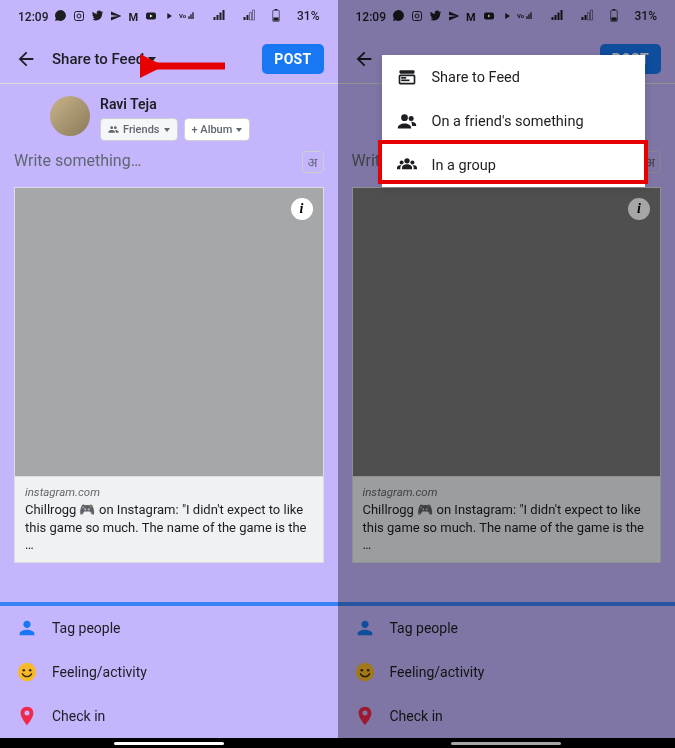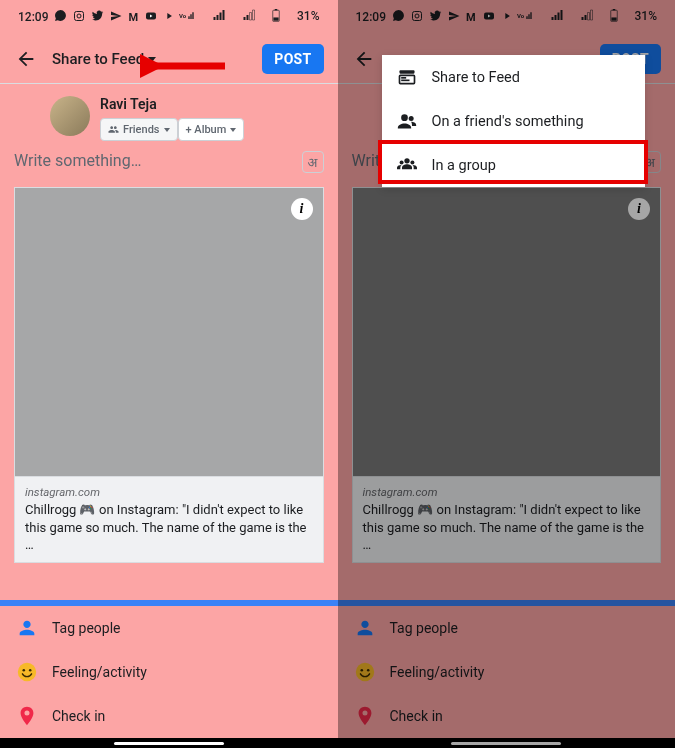--- a/index.html
+++ b/index.html
@@ -1,45 +1,45 @@
 <!DOCTYPE html>
 <html><head>
   <meta charset="utf-8">
   <style>
     * { margin: 0; padding: 0; box-sizing: border-box; font-family: -apple-system, BlinkMacSystemFont, 'Segoe UI', Roboto, Helvetica, Arial, sans-serif; }
     body { width: 675px; height: 748px; display: flex; background: #fff; }
-    .phone { width: 347px; height: 748px; position: relative; background: #fca5a5; }
+    .phone { width: 347px; height: 748px; position: relative; background: #c4b5fd; }
     .phone.darkened::before { content: ""; position: absolute; inset: 0; background: rgba(0,0,0,0.35); z-index: 5; pointer-events: none; }
     .status-bar { height: 34px; display: flex; align-items: center; justify-content: space-between; padding: 0 18px; font-size: 12px; font-weight: 500; color: #1c1e21; }
     .status-left { display: flex; align-items: center; gap: 6px; }
     .status-right { display: flex; gap: 17px; }
     .status-icon { display: inline-block; }
     .app-header { height: 50px; display: flex; align-items: center; padding: 0 14px; border-bottom: 1px solid #dadde1; position: relative; }
     .back-btn { width: 24px; height: 24px; display: flex; align-items: center; justify-content: center; }
     .share-dropdown { margin-left: 14px; display: flex; align-items: center; font-size: 15px; font-weight: 500; color: #1c1e21; gap: 4px; }
     .caret-down { border-left: 4px solid transparent; border-right: 4px solid transparent; border-top: 5px solid #1c1e21; margin-top: 2px; }
     .post-btn { margin-left: auto; background: #1877f2; color: #fff; border-radius: 5px; padding: 7px 12px; font-size: 14px; font-weight: 700; letter-spacing: 0.3px; }
     .user-row { display: flex; padding: 12px 14px 10px; gap: 10px; margin-left: 36px; }
     .avatar { width: 40px; height: 40px; border-radius: 50%; background: linear-gradient(135deg, #c9b48a, #8a7a5a); }
     .user-col { display: flex; flex-direction: column; gap: 6px; }
     .user-name { font-size: 14px; font-weight: 600; color: #1c1e21; }
-    .chip-row { display: flex; }
+    .chip-row { display: flex; gap: 6px; }
     .chip { border: 1px solid #ccd0d5; background: #f5f6f7; border-radius: 4px; font-size: 11px; padding: 4px 7px; display: flex; align-items: center; gap: 4px; color: #606770; font-weight:500; }
     .chip.plus { background: #fff; }
     .chip-caret { border-left: 3px solid transparent; border-right: 3px solid transparent; border-top: 4px solid #606770; }
     .compose { padding: 0 14px 6px; display: flex; align-items: flex-start; justify-content: space-between; }
     .compose-placeholder { color: #606770; font-size: 16px; }
     .lang-chip { border: 1px solid #ccd0d5; border-radius: 4px; width: 22px; height: 22px; display: flex; align-items: center; justify-content: center; font-size: 13px; color: #606770; }
     .preview-card { margin: 8px 14px 0; background: #a6a7a8; position: relative; height: 290px; border: 1px solid #dadde1; }
     .phone.darkened .preview-card { background: #7a7a7a; }
     .info-badge { position: absolute; top: 10px; right: 10px; width: 22px; height: 22px; border-radius: 50%; background: #fff; display: flex; align-items: center; justify-content: center; font-size: 14px; font-weight: 700; font-style: italic; font-family: Georgia, serif; }
     .preview-meta { margin: 0 14px; background: #f0f1f3; border: 1px solid #dadde1; border-top: none; padding: 8px 10px; font-size: 12.5px; }
     .preview-domain { color: #65676b; margin-bottom: 2px; font-size: 11.5px; font-style: italic; }
     .preview-title { color: #1c1e21; line-height: 1.35; font-size: 13px; }
-    .bottom-actions { position: absolute; bottom: 10px; left: 0; right: 0; border-top: 6px solid #3b82f6; }
+    .bottom-actions { position: absolute; bottom: 10px; left: 0; right: 0; border-top: 4px solid #3b82f6; }
     .action-item { display: flex; align-items: center; gap: 14px; padding: 11px 16px; font-size: 14px; color: #1c1e21; }
     .action-icon { width: 22px; height: 22px; display: flex; align-items: center; justify-content: center; }
     .nav-bar { position: absolute; bottom: 0; left: 0; right: 0; height: 10px; background: #000; }
     .nav-pill { position: absolute; bottom: 3px; left: 50%; transform: translateX(-50%); width: 110px; height: 3px; border-radius: 2px; background: #fff; }
     .arrow-annotation { position: absolute; top: 52px; left: 140px; z-index: 20; pointer-events: none; }
     .dropdown-menu { position: absolute; top: 55px; left: 44px; right: 30px; background: #fff; z-index: 10; box-shadow: 0 2px 8px rgba(0,0,0,0.15); }
     .dropdown-item { display: flex; align-items: center; gap: 14px; padding: 12px 14px; font-size: 14.5px; color: #1c1e21; }
     .dropdown-item .di-icon { width: 22px; display: flex; justify-content: center; }
     .highlight-box { position: absolute; border: 4px solid #e60000; z-index: 11; pointer-events: none; }
   </style>

